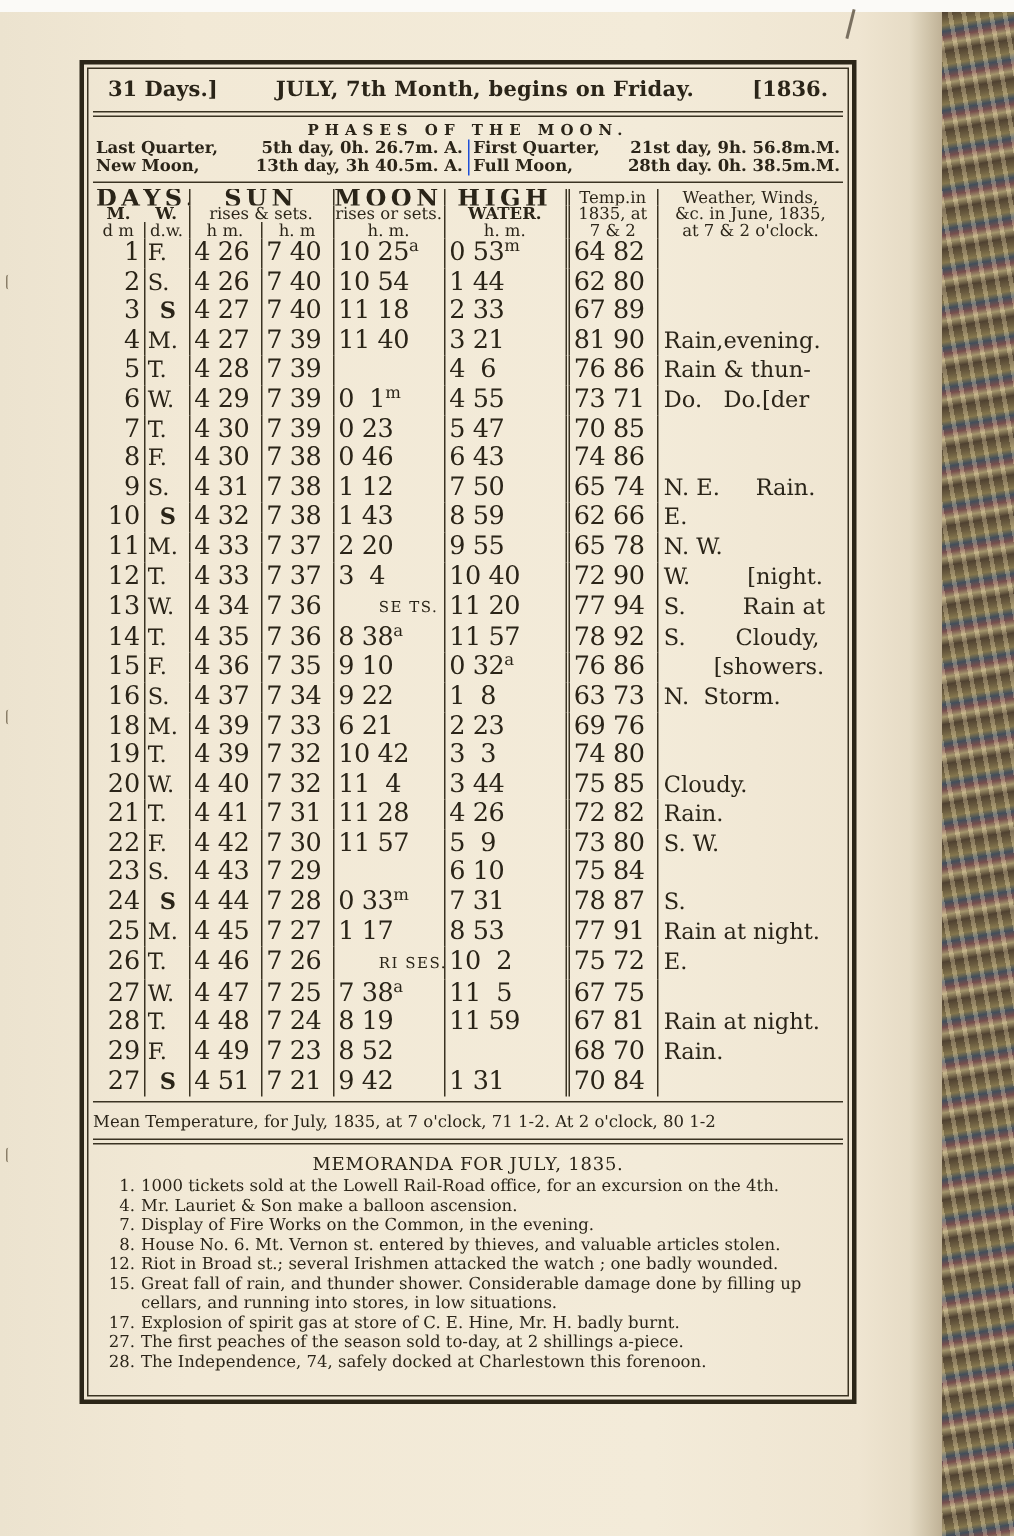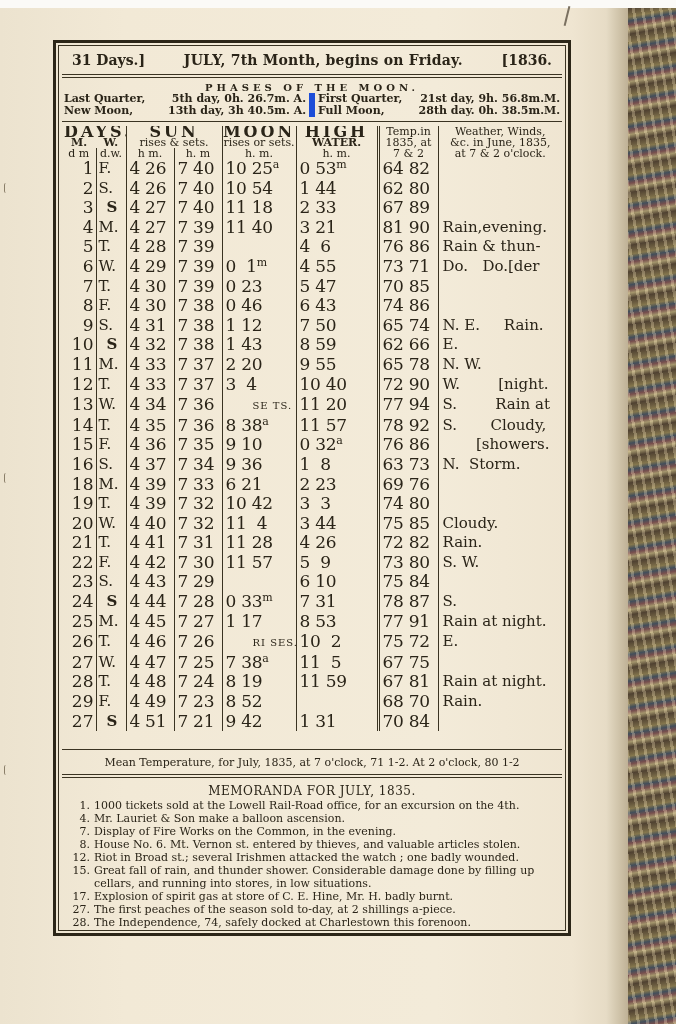--- a/index.html
+++ b/index.html
@@ -42,21 +42,21 @@
     display:flex; justify-content:space-between; align-items:center;
     height:28px; padding:0 10px 0 10px; font-size:14px; font-weight:bold;
     border-bottom:1px solid #3a3322;
   }
   .title-row .mid { font-weight:bold; letter-spacing:0.2px; }
   .title-sep { height:2px; border-bottom:1px solid #3a3322; margin-bottom:2px; }
 
   .phases-title { text-align:center; font-size:10px; letter-spacing:4px; font-weight:bold; margin-top:4px; }
   .phases { display:flex; font-size:11px; line-height:12px; font-weight:bold; padding:0 2px; }
   .phases .col { flex:1; white-space:nowrap; }
-  .phases .col.left { border-right:6px solid #1d4ed8; padding-right:3px; }
+  .phases .col.left { border-right:1px solid #1d4ed8; padding-right:3px; }
   .phases .col.right { padding-left:3px; }
   .phase-line { display:flex; justify-content:space-between; }
 
   .hr2 { border-top:1px solid #3a3322; margin-top:4px; }
 
   table.almanac { border-collapse:collapse; width:500px; margin-top:4px; table-layout:fixed; }
   table.almanac td, table.almanac th { padding:0; white-space:nowrap; overflow:hidden; }
   .hdr th { font-weight:normal; font-size:11px; line-height:11px; vertical-align:top; text-align:center; }
   .hdr .big { letter-spacing:3px; font-size:16px; font-weight:bold; }
   .hdr .bold { font-weight:bold; }
@@ -65,22 +65,22 @@
   .row td { font-size:17px; line-height:19.6px; height:19.6px; }
   .c-dm { text-align:right; padding-right:2px !important; }
   .c-dw { font-size:15px !important; padding-left:2px !important; }
   .c-dw.sun { font-weight:bold; text-align:center; }
   .num { text-align:left; padding-left:3px !important; letter-spacing:-0.3px; }
   sup.a { font-size:11px; vertical-align:6px; line-height:0; }
   .smallcaps { font-size:10px; letter-spacing:1px;margin-left:27px; }
   .weather { font-size:15px !important; padding-left:4px !important; }
 
   .mean {
-    border-top:1px solid #3a3322; margin-top:18px; padding:6px 0 5px 0;
-    text-align:center; font-size:11px;
+    border-top:1px solid #3a3322; margin-top:3px; padding:6px 0 5px 0;
+    text-align:left; font-size:11px;
   }
   .memo-sep { border-top:1px solid #3a3322; border-bottom:1px solid #3a3322; height:2px; }
   .memo-title { text-align:center; font-size:12px; letter-spacing:0.5px; margin-top:6px; }
   .memo-list { font-size:11px; line-height:13px; padding-left:6px; margin-top:1px; }
   .memo-item { display:flex; }
   .memo-item .n { width:22px; text-align:right; padding-right:4px; flex:none; }
   .memo-item .t { flex:1; }
   .tick { position:absolute; left:566px; top:6px; width:2px; height:20px; background:#7a7060; transform:rotate(14deg); }
   .edge-mark { position:absolute; left:4px; width:3px; height:10px; border-left:1.5px solid #8a7e68; border-radius:3px; }
 </style>
@@ -321,21 +321,21 @@
           <td class="num bl" style="padding-left:6px"><span class="" style="white-space:pre">9 10</span><sup class="a"></sup></td>
           <td class="num bl" style="padding-left:22px"><span style="white-space:pre">0 32</span><sup class="a">a</sup></td>
           <td class="num bl2" style="padding-left:6px"><span>76</span>&nbsp;<span>86</span></td>
           <td class="weather bl" style="white-space:pre">       [showers.</td>
         </tr>
         <tr class="row">
           <td class="c-dm">16</td>
           <td class="c-dw bl">S.</td>
           <td class="num bl">4 37</td>
           <td class="num bl">7 34</td>
-          <td class="num bl" style="padding-left:6px"><span class="" style="white-space:pre">9 36</span><sup class="a"></sup></td>
+          <td class="num bl" style="padding-left:6px"><span class="" style="white-space:pre">9 22</span><sup class="a"></sup></td>
           <td class="num bl" style="padding-left:22px"><span style="white-space:pre">1  8</span><sup class="a"></sup></td>
           <td class="num bl2" style="padding-left:6px"><span>63</span>&nbsp;<span>73</span></td>
           <td class="weather bl" style="white-space:pre">N.  Storm.</td>
         </tr>
         <tr class="row">
           <td class="c-dm">18</td>
           <td class="c-dw bl">M.</td>
           <td class="num bl">4 39</td>
           <td class="num bl">7 33</td>
           <td class="num bl" style="padding-left:6px"><span class="" style="white-space:pre">6 21</span><sup class="a"></sup></td>

